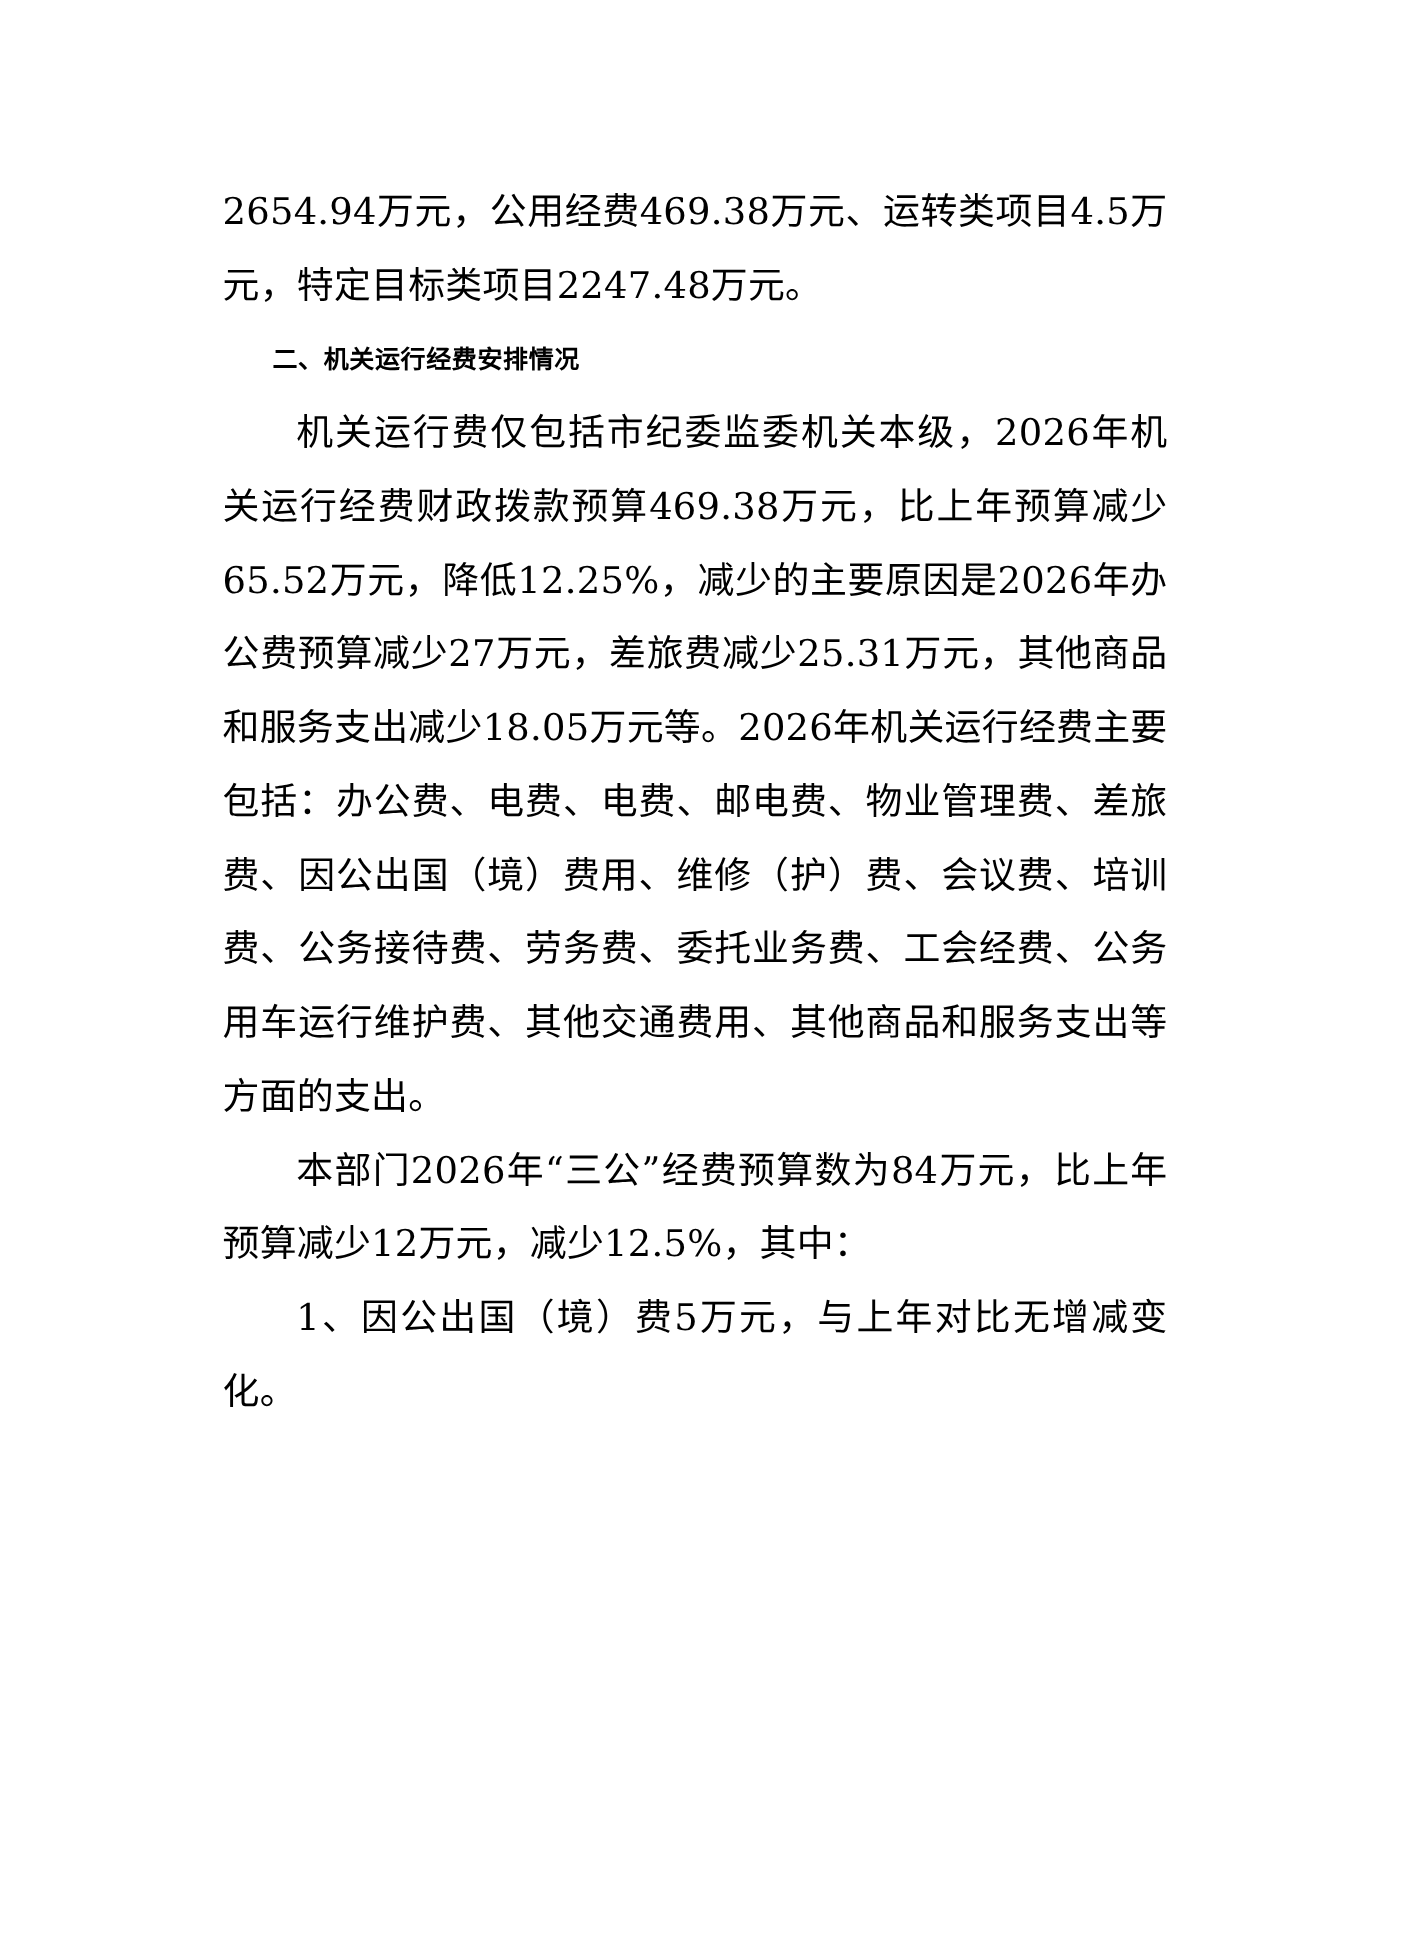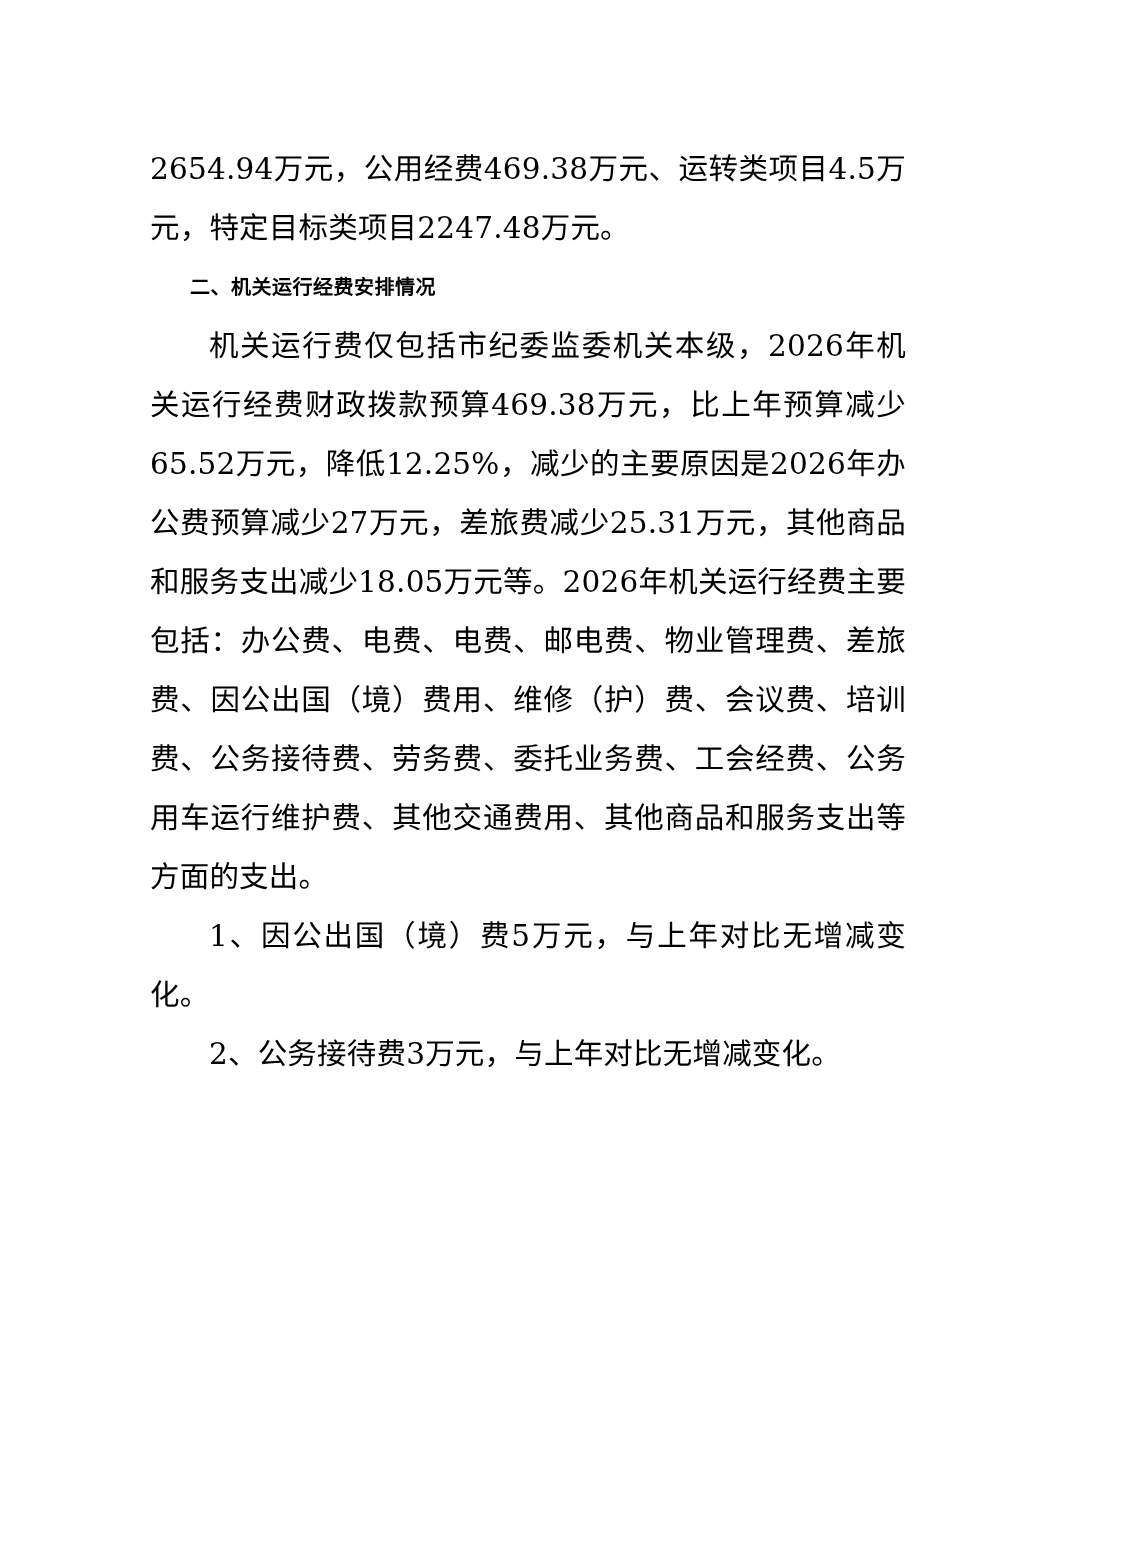--- a/index.html
+++ b/index.html
@@ -13,20 +13,21 @@
     font-family: "DejaVu Serif", "Liberation Serif", serif;
     color: #000000;
     -webkit-font-smoothing: antialiased;
   }
   .page {
     position: relative;
     width: 1016px;
     height: 1553px;
     box-sizing: border-box;
     padding: 140px 110px 60px 150px;
+    margin-left: 28px;
   }
   .doc-body {
     font-size: 29.5px;
     line-height: 59px;
     text-align: justify;
     text-justify: inter-ideograph;
     letter-spacing: 0.2px;
   }
   p {
     margin: 0;
@@ -51,20 +52,20 @@
 <div class="page">
   <div class="doc-body">
 
     <p class="para-noindent">2654.94万元，公用经费469.38万元、运转类项目4.5万元，特定目标类项目2247.48万元。</p>
 
     <p class="heading">二、机关运行经费安排情况</p>
 
     <p class="para">机关运行费仅包括市纪委监委机关本级，2026年机关运行经费财政拨款预算469.38万元，比上年预算减少65.52万元，降低12.25%，减少的主要原因是2026年办公费预算减少27万元，差旅费减少25.31万元，其他商品和服务支出减少18.05万元等。2026年机关运行经费主要包括：办公费、电费、电费、邮电费、物业管理费、差旅费、因公出国（境）费用、维修（护）费、会议费、培训费、公务接待费、劳务费、委托业务费、工会经费、公务用车运行维护费、其他交通费用、其他商品和服务支出等方面的支出。</p>
 
 
+    <p class="para">本部门2026年“三公”经费预算数为84万元，比上年预算减少12万元，减少12.5%，其中：</p>
 
     <p class="para">1、因公出国（境）费5万元，与上年对比无增减变化。</p>
 
-    <p class="para">2、公务接待费3万元，与上年对比无增减变化。</p>
 
 
   </div>
 </div>
 
 </body></html>

